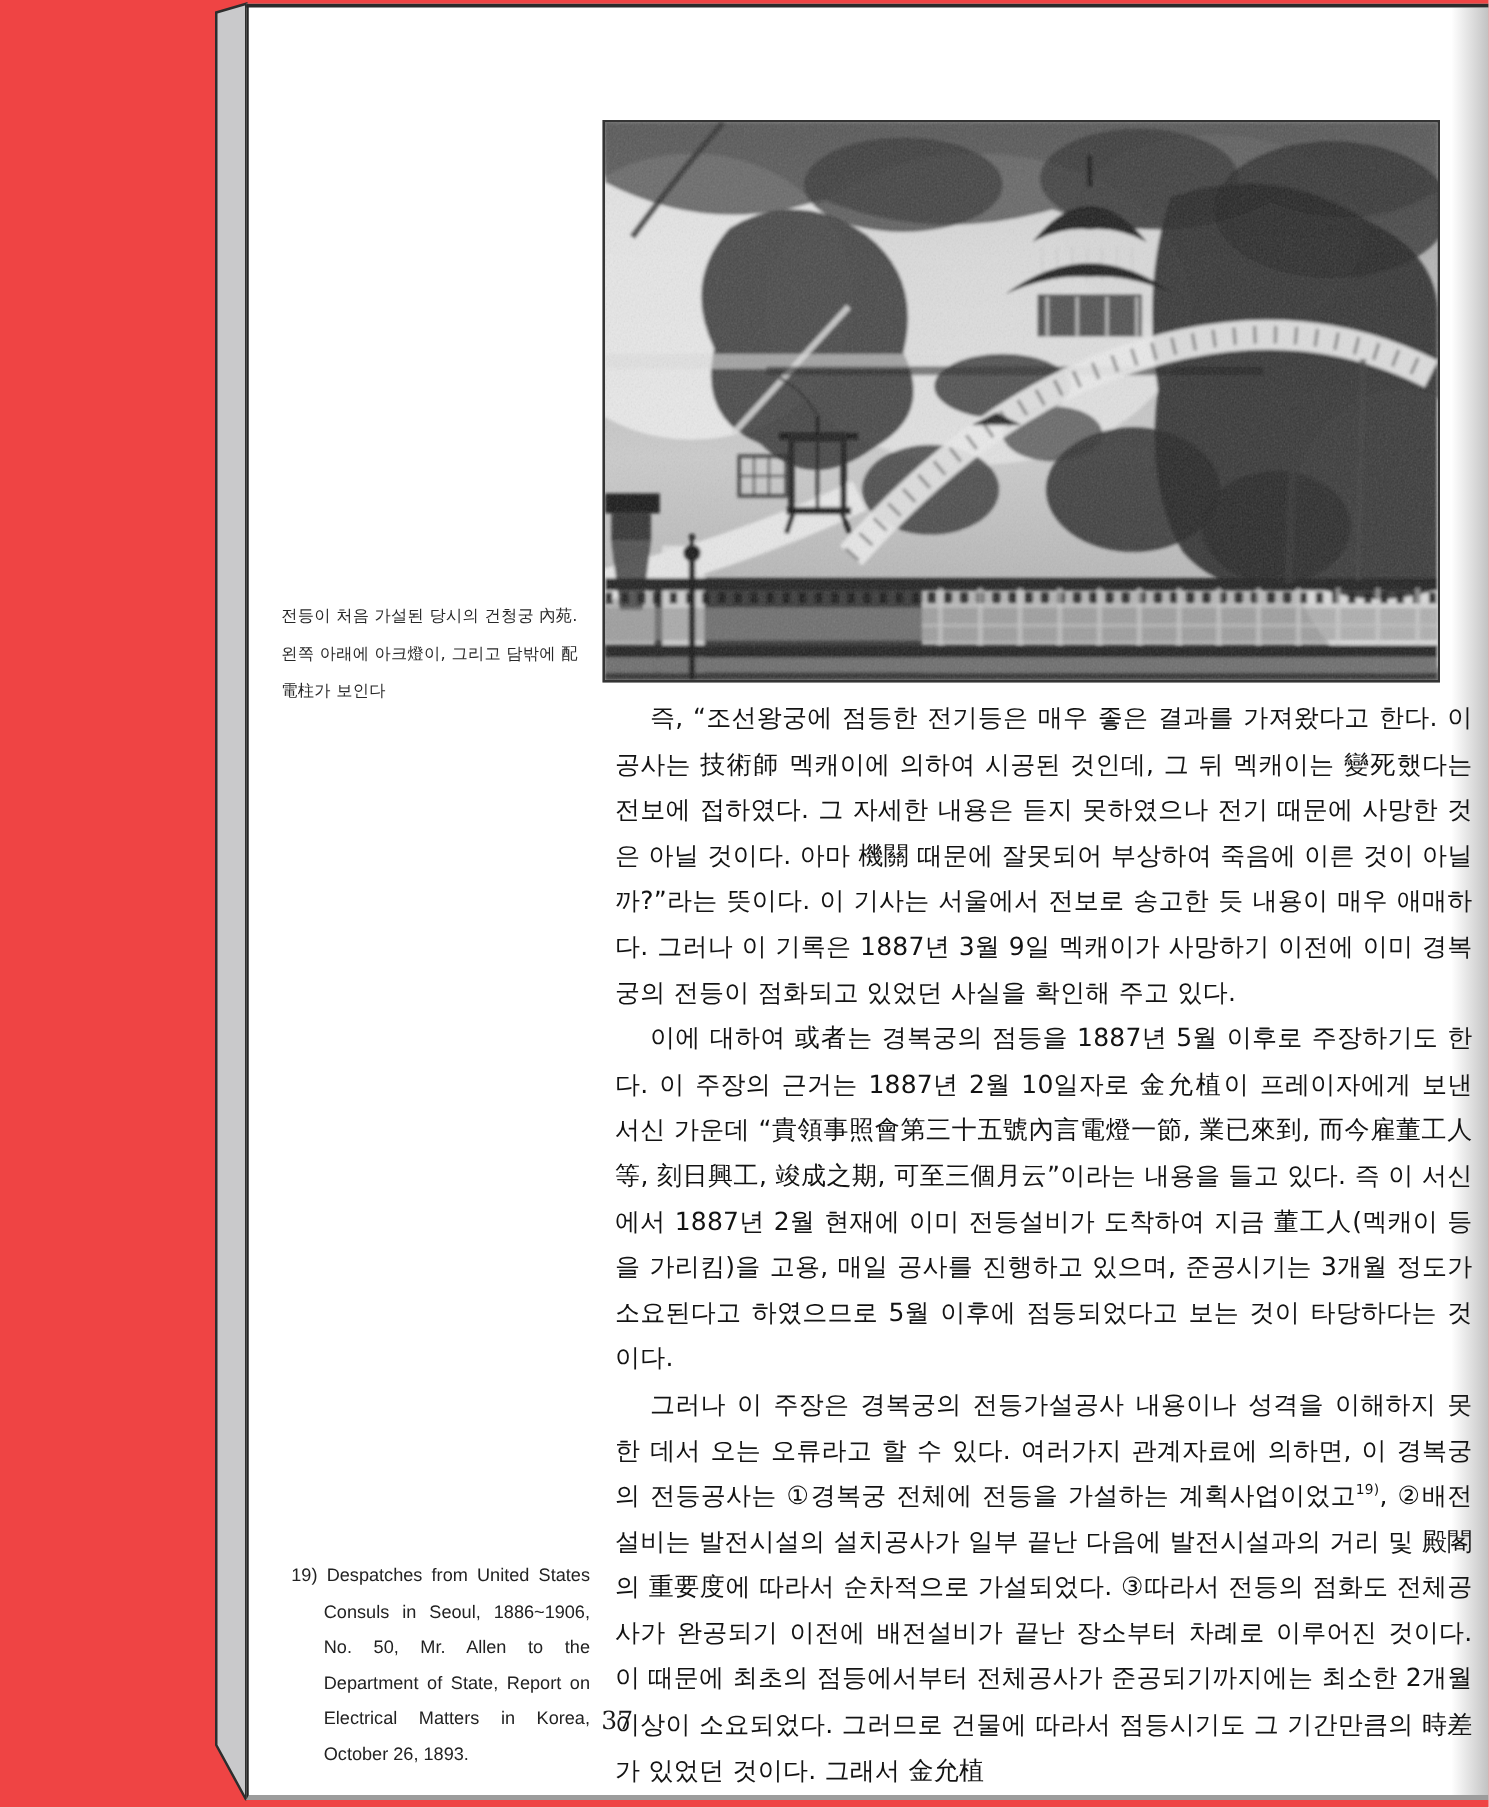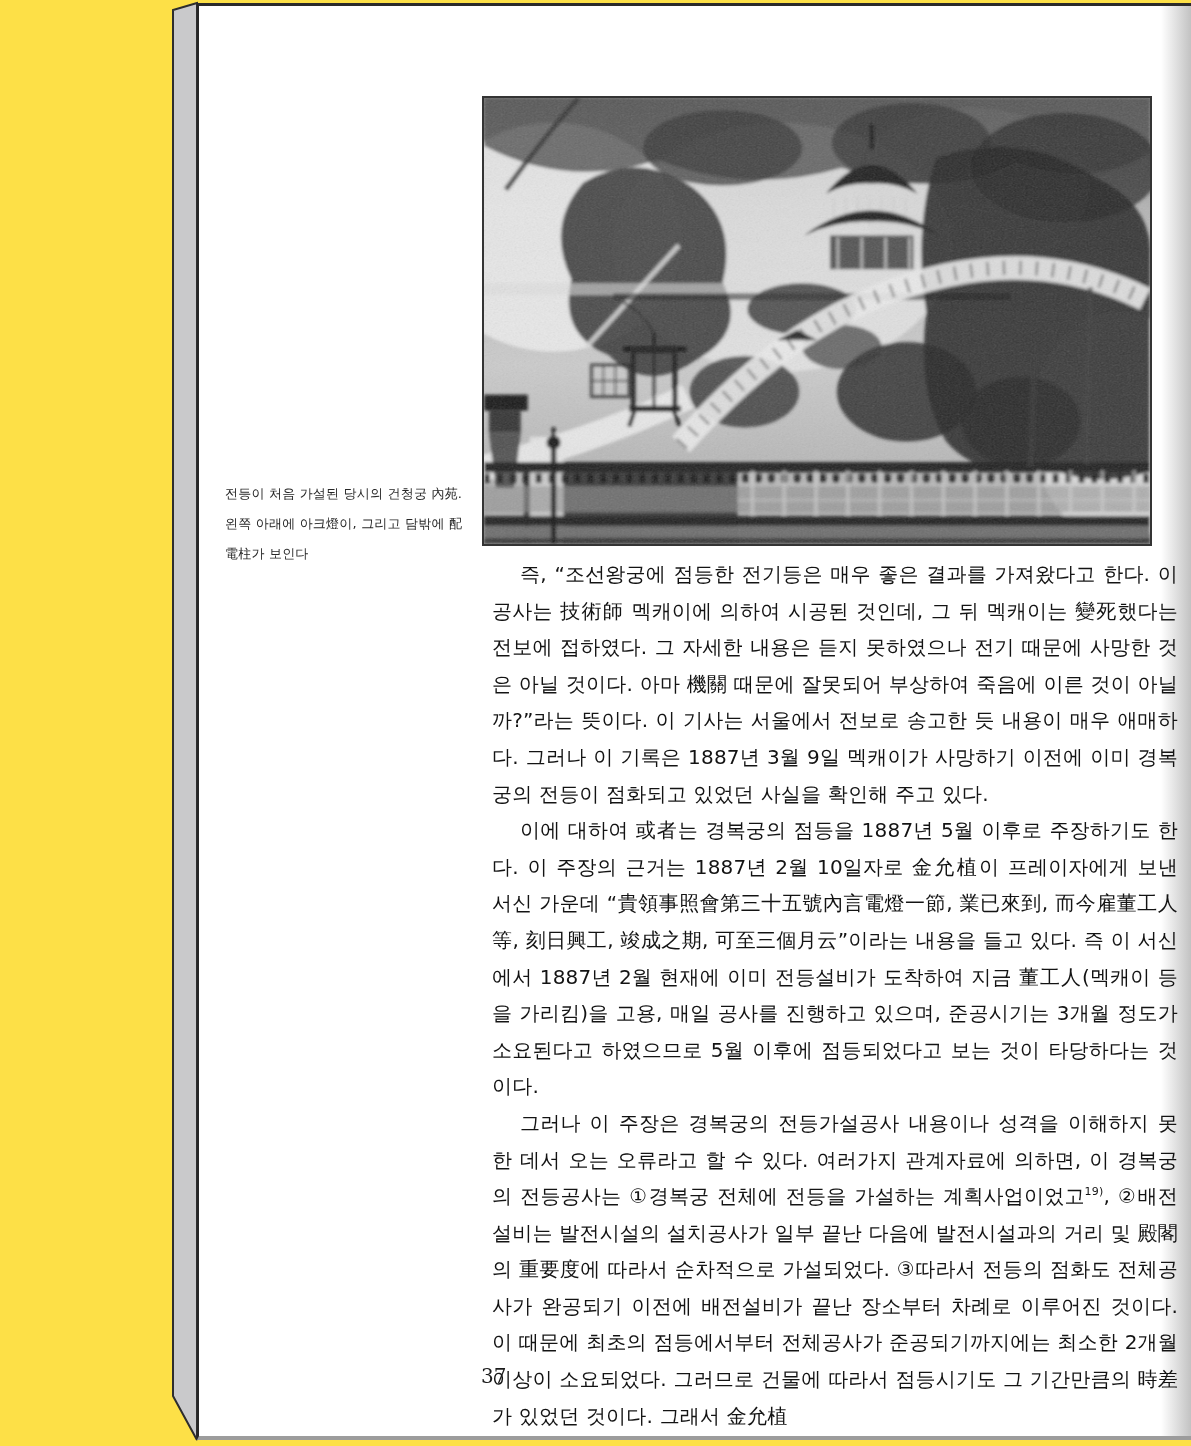--- a/index.html
+++ b/index.html
@@ -2,21 +2,21 @@
 <html><head>
 <meta charset="utf-8">
 <style>
   html,body{margin:0;padding:0;}
   body{
     width:1191px;height:1446px;
     background:#f4f4f5;
     font-family:"DejaVu Sans","Liberation Sans",sans-serif;
     -webkit-font-smoothing:antialiased;
   }
-  .stage{position:relative;width:1191px;height:1446px;overflow:hidden;background:#fde047;}
+  .stage{position:relative;width:1191px;height:1446px;overflow:hidden;background:#ef4444;}
 
   
   .book-page{
     position:absolute;left:197px;top:3px;width:994px;height:1437px;
     background:#ffffff;box-sizing:border-box;
     border-top:3px solid #2b2b2b;
     border-left:2px solid #262626;
     border-bottom:4px solid #9c9c9c;
   }
   .page-right-shade{
@@ -216,16 +216,19 @@
   </div>
 
   <div class="caption">전등이 처음 가설된 당시의 건청궁 內苑. 왼쪽 아래에 아크燈이, 그리고 담밖에 配電柱가 보인다</div>
 
   <div class="bodytext">
     <p><span>즉, “조선왕궁에 점등한 전기등은 매우 좋은 결과를 가져왔다고 한다. 이 공사는 技術師 멕캐이에 의하여 시공된 것인데, 그 뒤 멕캐이는 變死했다는 전보에 접하였다. 그 자세한 내용은 듣지 못하였으나 전기 때문에 사망한 것은 아닐 것이다. 아마 機關 때문에 잘못되어 부상하여 죽음에 이른 것이 아닐까?”라는 뜻이다. 이 기사는 서울에서 전보로 송고한 듯 내용이 매우 애매하다. 그러나 이 기록은 1887년 3월 9일 멕캐이가 사망하기 이전에 이미 경복궁의 전등이 점화되고 있었던 사실을 확인해 주고 있다.</span></p>
     <p><span>이에 대하여 或者는 경복궁의 점등을 1887년 5월 이후로 주장하기도 한다. 이 주장의 근거는 1887년 2월 10일자로 金允植이 프레이자에게 보낸 서신 가운데 “貴領事照會第三十五號內言電燈一節, 業已來到, 而今雇董工人等, 刻日興工, 竣成之期, 可至三個月云”이라는 내용을 들고 있다. 즉 이 서신에서 1887년 2월 현재에 이미 전등설비가 도착하여 지금 董工人(멕캐이 등을 가리킴)을 고용, 매일 공사를 진행하고 있으며, 준공시기는 3개월 정도가 소요된다고 하였으므로 5월 이후에 점등되었다고 보는 것이 타당하다는 것이다.</span></p>
     <p><span>그러나 이 주장은 경복궁의 전등가설공사 내용이나 성격을 이해하지 못한 데서 오는 오류라고 할 수 있다. 여러가지 관계자료에 의하면, 이 경복궁의 전등공사는 ①경복궁 전체에 전등을 가설하는 계획사업이었고</span><sup>19)</sup><span>, ②배전설비는 발전시설의 설치공사가 일부 끝난 다음에 발전시설과의 거리 및 殿閣의 重要度에 따라서 순차적으로 가설되었다. ③따라서 전등의 점화도 전체공사가 완공되기 이전에 배전설비가 끝난 장소부터 차례로 이루어진 것이다. 이 때문에 최초의 점등에서부터 전체공사가 준공되기까지에는 최소한 2개월 이상이 소요되었다. 그러므로 건물에 따라서 점등시기도 그 기간만큼의 時差가 있었던 것이다. 그래서 金允植</span></p>
   </div>
 
+  <div class="footnote">
+    <p><span>19)</span> <span>Despatches from United States Consuls in Seoul, 1886~1906, No. 50, Mr. Allen to the Department of State, Report on Electrical Matters in Korea, October 26, 1893.</span></p>
+  </div>
 
   <div class="page-number">37</div>
 
 </div>
 
 </body></html>

